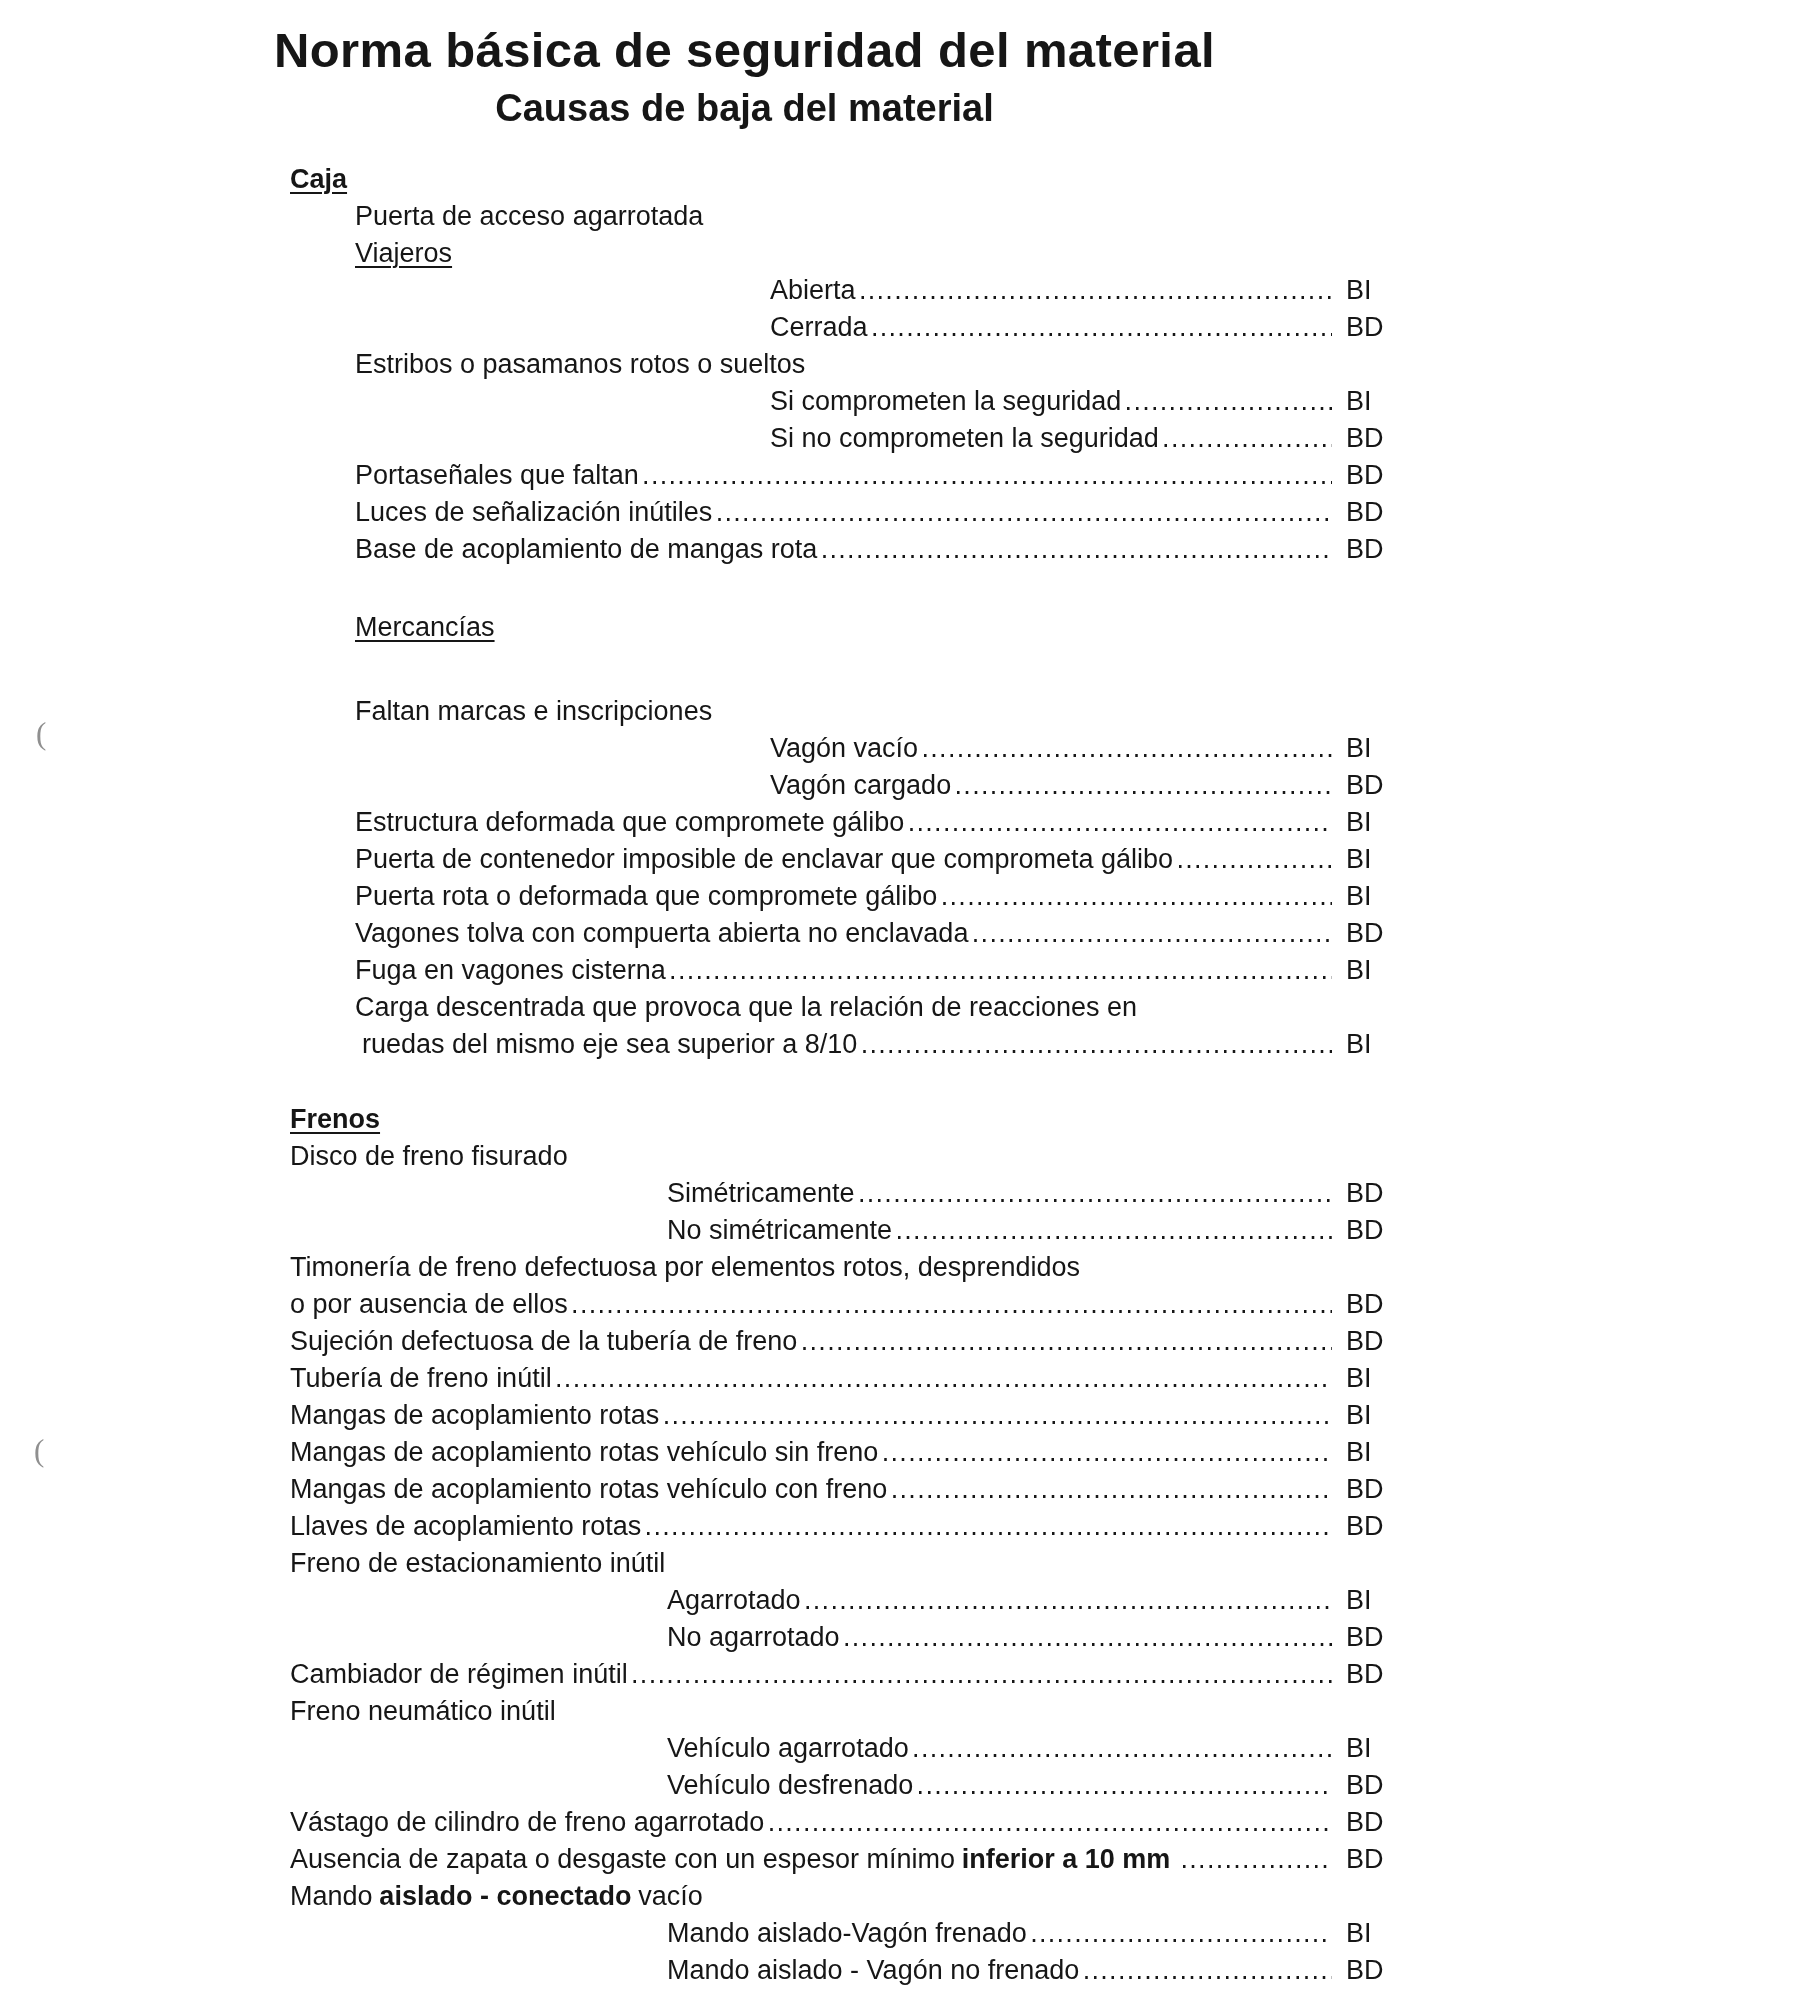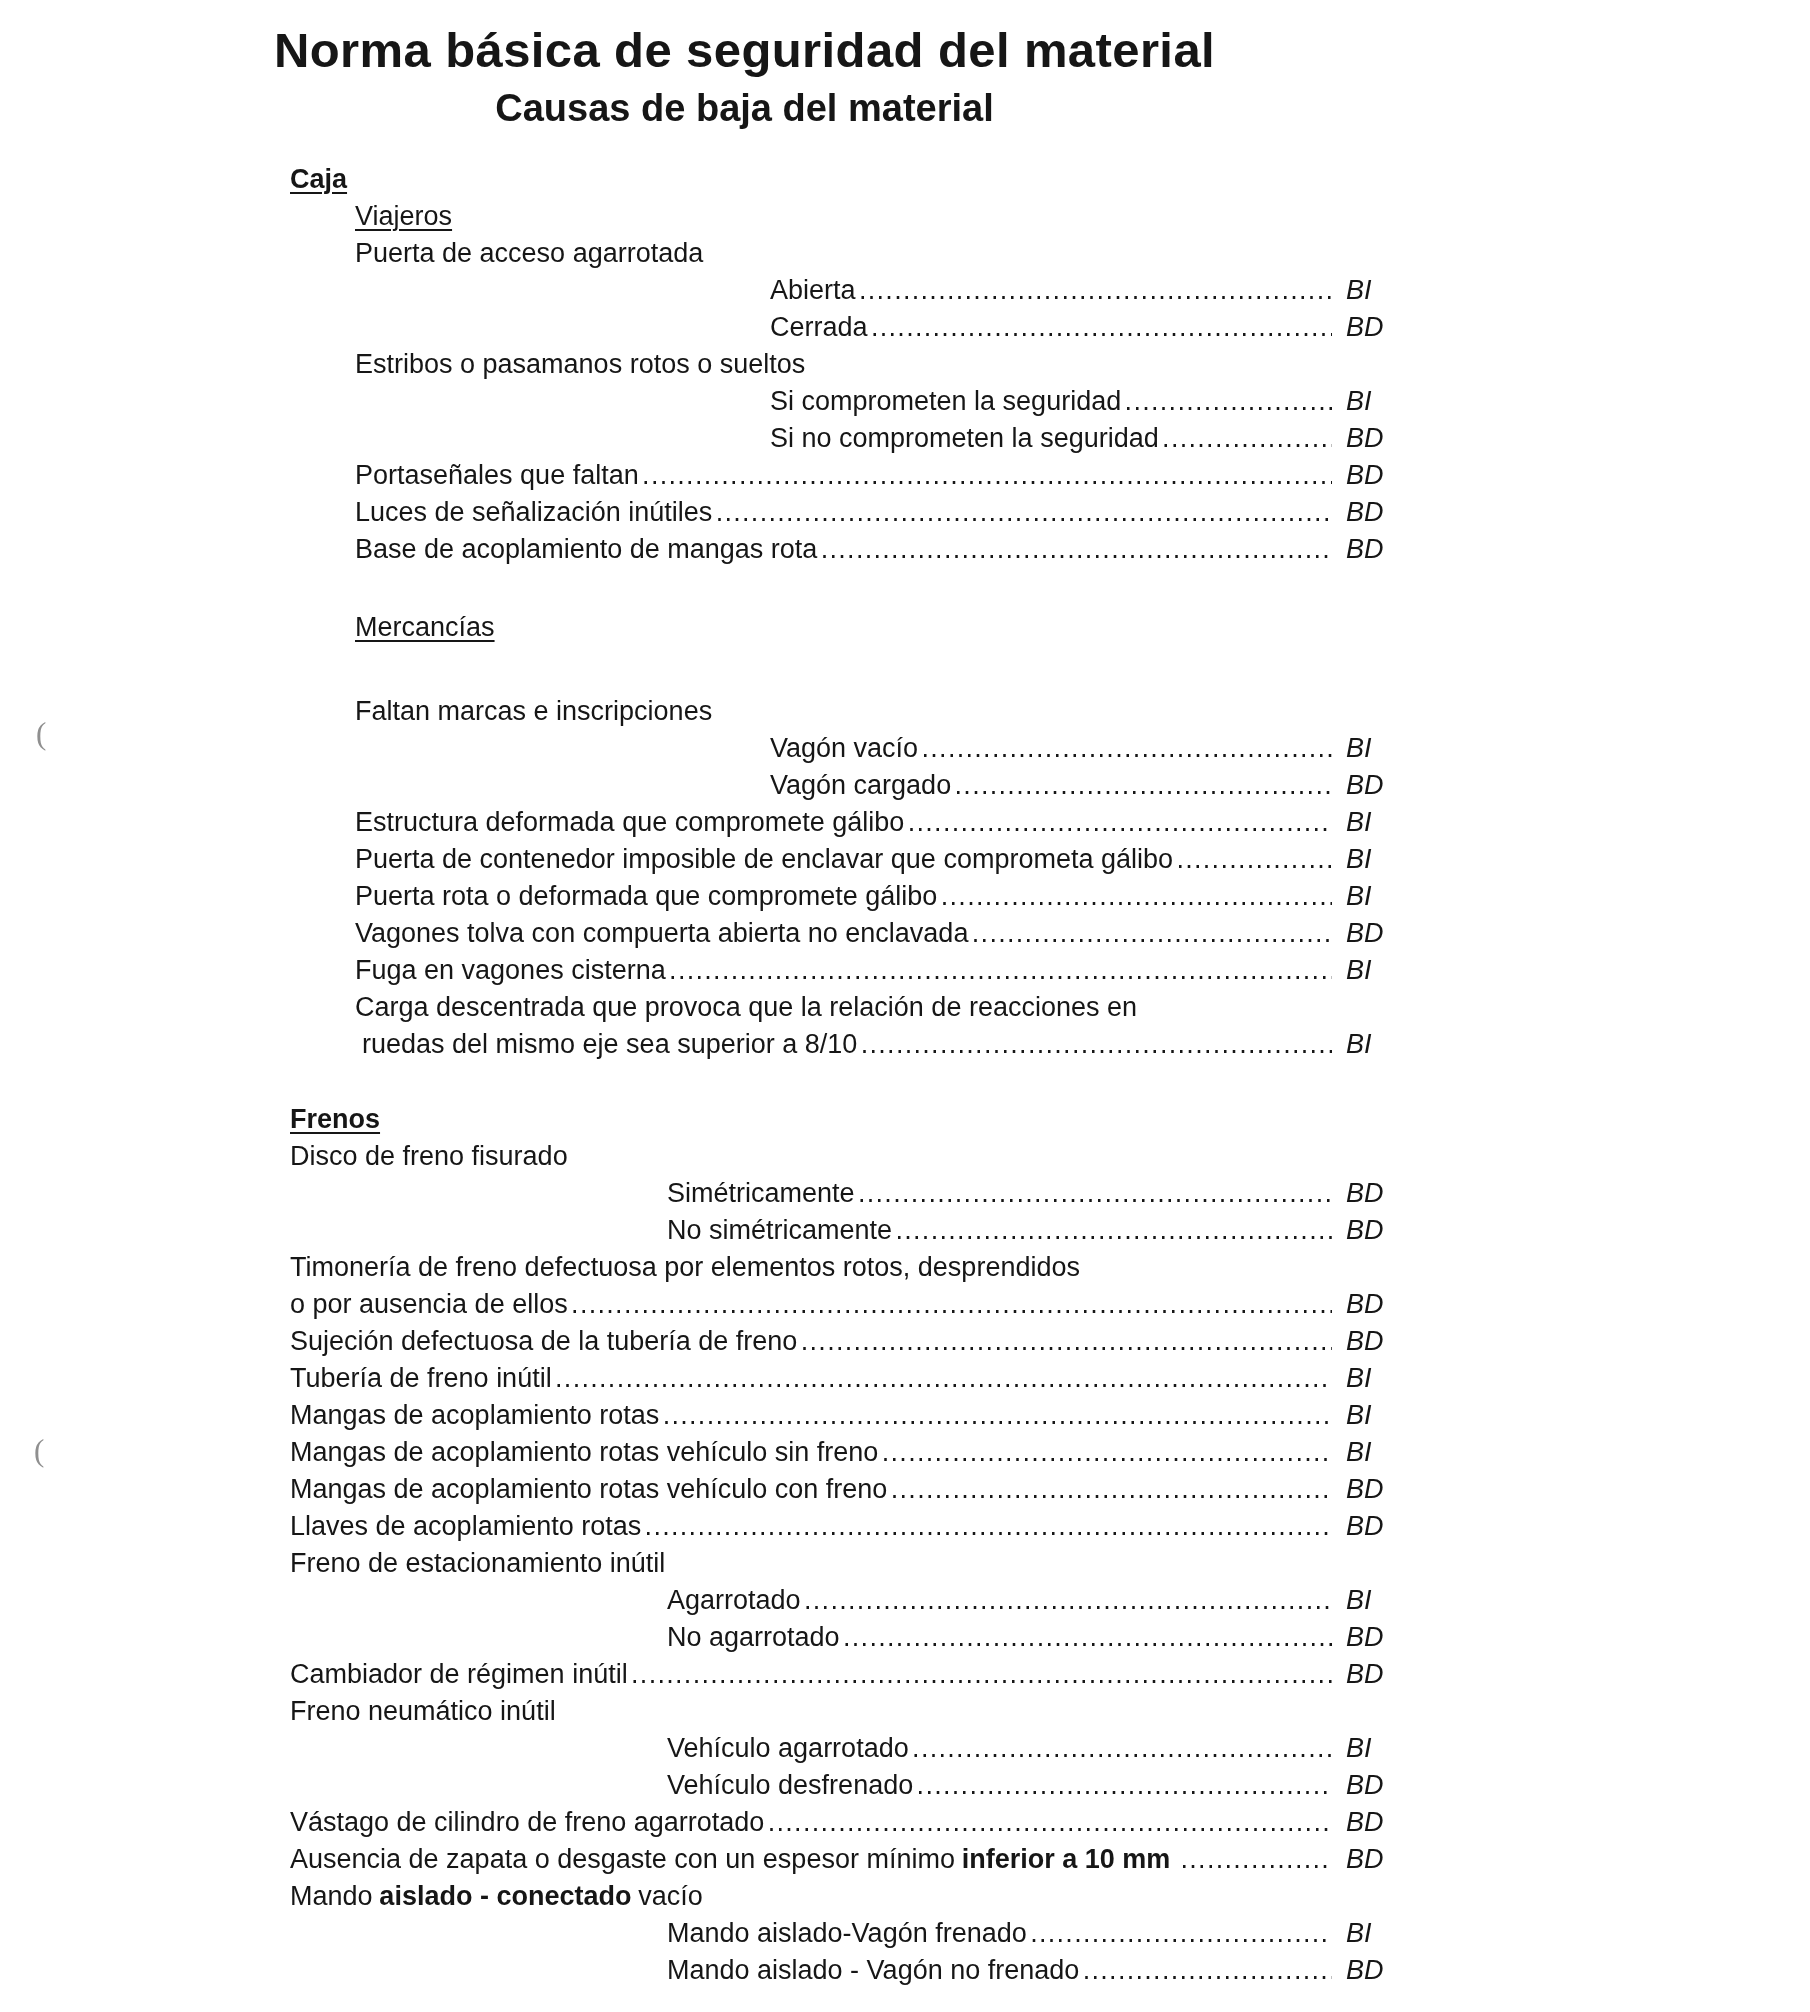--- a/index.html
+++ b/index.html
@@ -42,21 +42,21 @@
     flex: 1 1 auto;
     overflow: hidden;
     white-space: nowrap;
     min-width: 13.6px;
     margin: 0 3.4px;
   }
   .dots::after {
     content: "..................................................................................................................................................................................................";
     letter-spacing: 1.3px;
   }
-  .code { flex: 0 0 auto; margin-left: 11px; min-width: 48px; font-style: italic; }
+  .code { flex: 0 0 auto; margin-left: 11px; min-width: 48px; }
   .u { text-decoration: underline; text-decoration-thickness: 1.7px; text-underline-offset: 4.3px; text-align: center; }
   .bold { font-weight: bold; }
   .b { font-weight: bold; margin: 0 6.8px; }
   .ind-1  { padding-left: 65px; }
   .ind-1b { padding-left: 72px; }
   .ind-2  { padding-left: 480px; }
   .ind-2f { padding-left: 377px; }
   .gap-a { margin-top: 41px; }
   .gap-b { margin-top: 47px; }
   .gap-c { margin-top: 38px; }
@@ -80,25 +80,25 @@
   <span class="artifact art-1">(</span>
   <span class="artifact art-2">(</span>
 
   <div class="content">
 
     <div class="row">
       <span class="lbl u bold">Caja</span>
     </div>
 
     <div class="row ind-1">
+      <span class="lbl">Puerta de acceso agarrotada</span>
+    </div>
+
+    <div class="row ind-1">
       <span class="lbl u">Viajeros</span>
-    </div>
-
-    <div class="row ind-1">
-      <span class="lbl">Puerta de acceso agarrotada</span>
     </div>
     <div class="row ind-2">
       <span class="lbl">Abierta</span>
       <span class="dots"></span>
       <span class="code">BI</span>
     </div>
     <div class="row ind-2">
       <span class="lbl">Cerrada</span>
       <span class="dots"></span>
       <span class="code">BD</span>

